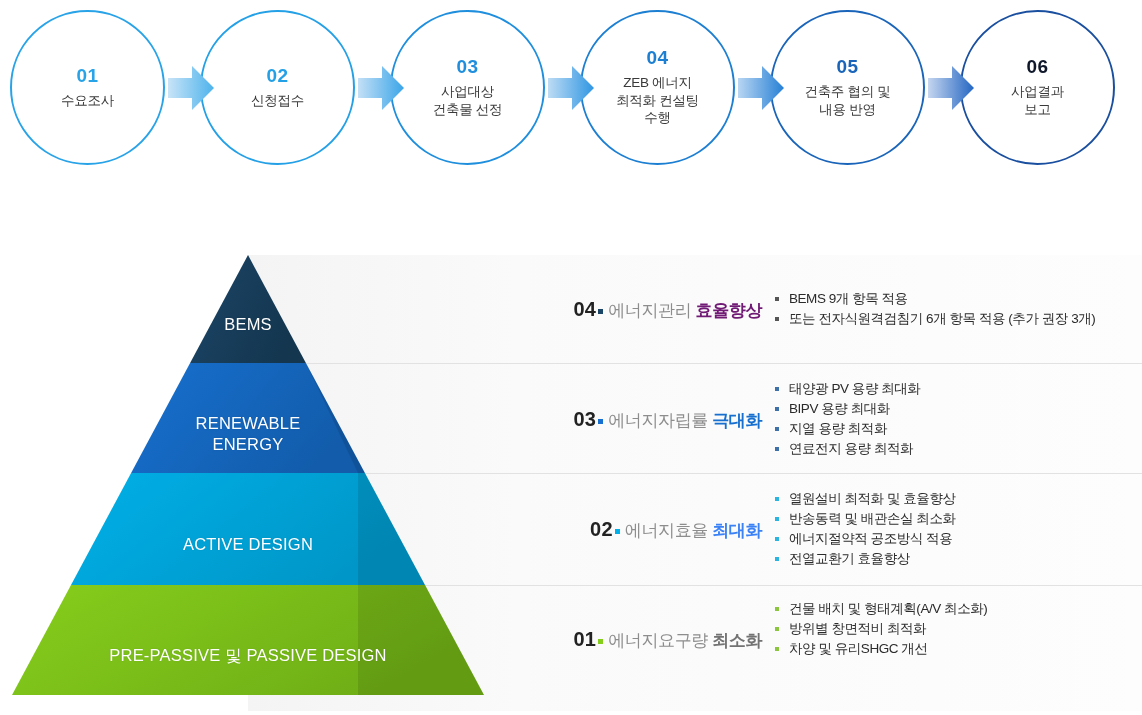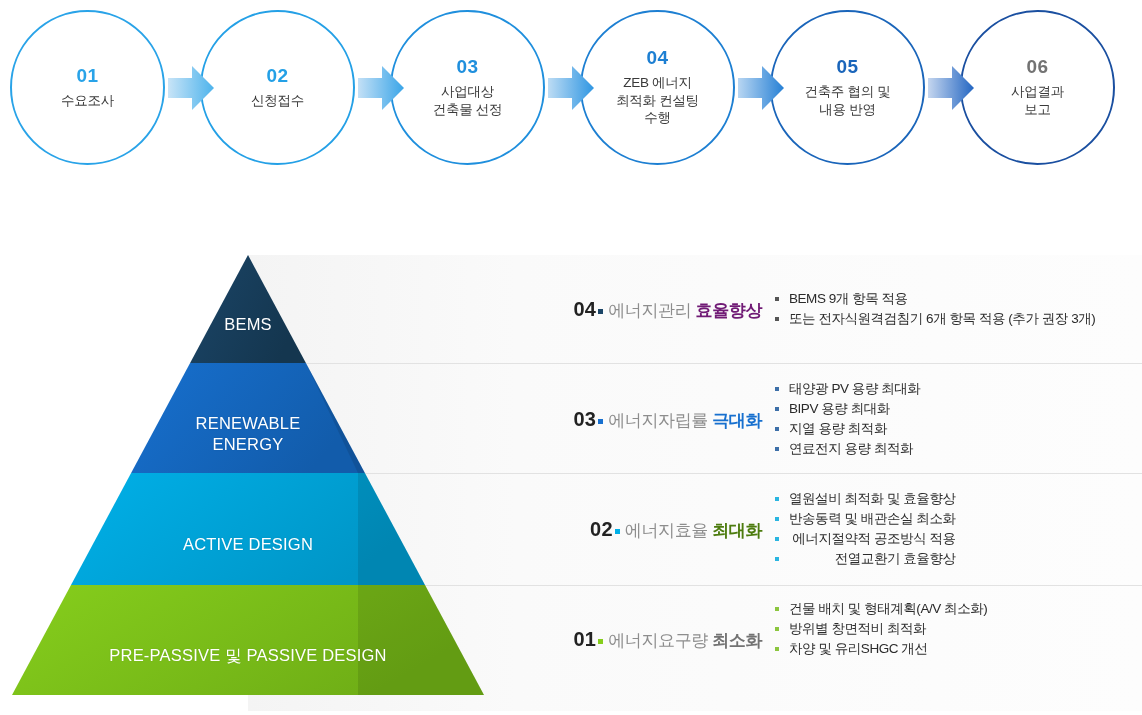--- a/index.html
+++ b/index.html
@@ -133,21 +133,21 @@
       <div class="step-label">ZEB 에너지
 최적화 컨설팅
 수행</div>
     </div>
     <div class="step" style="left: 770px; border: 2px solid rgb(26, 101, 186);">
       <div class="step-num" style="color: rgb(26, 101, 186);">05</div>
       <div class="step-label">건축주 협의 및
 내용 반영</div>
     </div>
     <div class="step" style="left: 960px; border: 2px solid rgb(26, 79, 160);">
-      <div class="step-num" style="color: #737373;">06</div>
+      <div class="step-num" style="color: #0f172a;">06</div>
       <div class="step-label">사업결과
 보고</div>
     </div>
     <div class="arrow" style="left: 168px;"><svg viewBox="0 0 46 48" width="46" height="48">
         <defs>
           <linearGradient id="ag0" x1="0" y1="0" x2="1" y2="0">
             <stop offset="0%" stop-color="#c8e4f7"></stop>
             <stop offset="100%" stop-color="#4db3ec"></stop>
           </linearGradient>
         </defs>
@@ -244,22 +244,22 @@
     <div class="row" style="top: 0px;">
       <div class="row-title" style="top: 408px;"><span class="rt-num">03</span><span class="rt-dot" style="background: rgb(23, 112, 207);"></span><span class="rt-text">에너지자립률 </span><span class="rt-em" style="color: rgb(23, 112, 207);">극대화</span></div>
       <ul class="bullets" id="bl1" style="top: 379px;">
         <li>태양광 PV 용량 최대화</li>
         <li>BIPV 용량 최대화</li>
         <li>지열 용량 최적화</li>
         <li>연료전지 용량 최적화</li>
       </ul>
     </div>
     <div class="row" style="top: 0px;">
-      <div class="row-title" style="top: 518px;"><span class="rt-num">02</span><span class="rt-dot" style="background: rgb(0, 176, 232);"></span><span class="rt-text">에너지효율 </span><span class="rt-em" style="color: #4d7c0f;">최대화</span></div>
-      <ul class="bullets" id="bl2" style="top: 489px; text-align: right;">
+      <div class="row-title" style="top: 518px;"><span class="rt-num">02</span><span class="rt-dot" style="background: rgb(0, 176, 232);"></span><span class="rt-text">에너지효율 </span><span class="rt-em" style="color: #3b82f6;">최대화</span></div>
+      <ul class="bullets" id="bl2" style="top: 489px;">
         <li>열원설비 최적화 및 효율향상</li>
         <li>반송동력 및 배관손실 최소화</li>
         <li>에너지절약적 공조방식 적용</li>
         <li>전열교환기 효율향상</li>
       </ul>
     </div>
     <div class="row" style="top: 0px;">
       <div class="row-title" style="top: 628px;"><span class="rt-num">01</span><span class="rt-dot" style="background: rgb(134, 206, 28);"></span><span class="rt-text">에너지요구량 </span><span class="rt-em" style="color: #737373;">최소화</span></div>
       <ul class="bullets" id="bl3" style="top: 599px;">
         <li>건물 배치 및 형태계획(A/V 최소화)</li>

